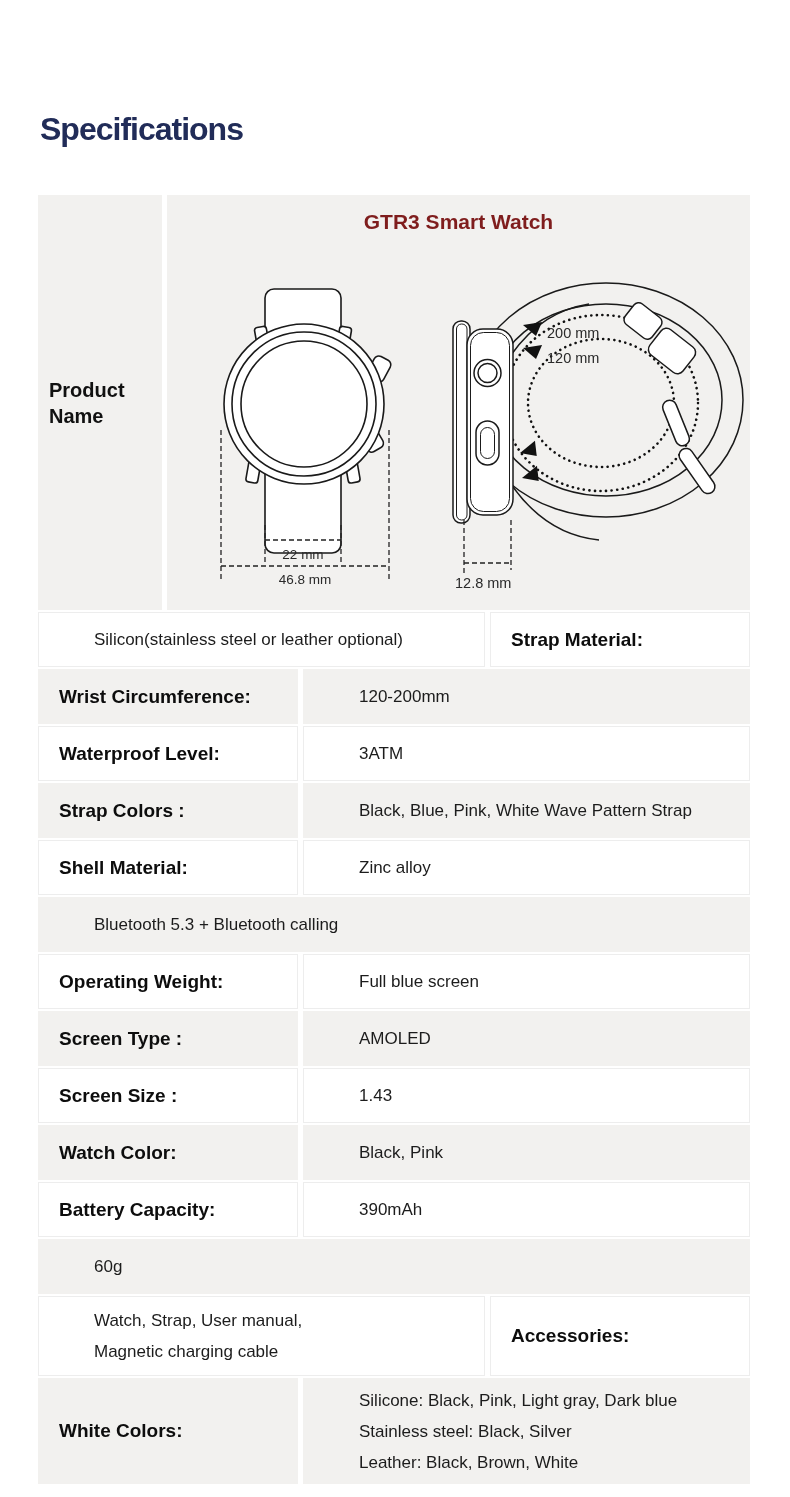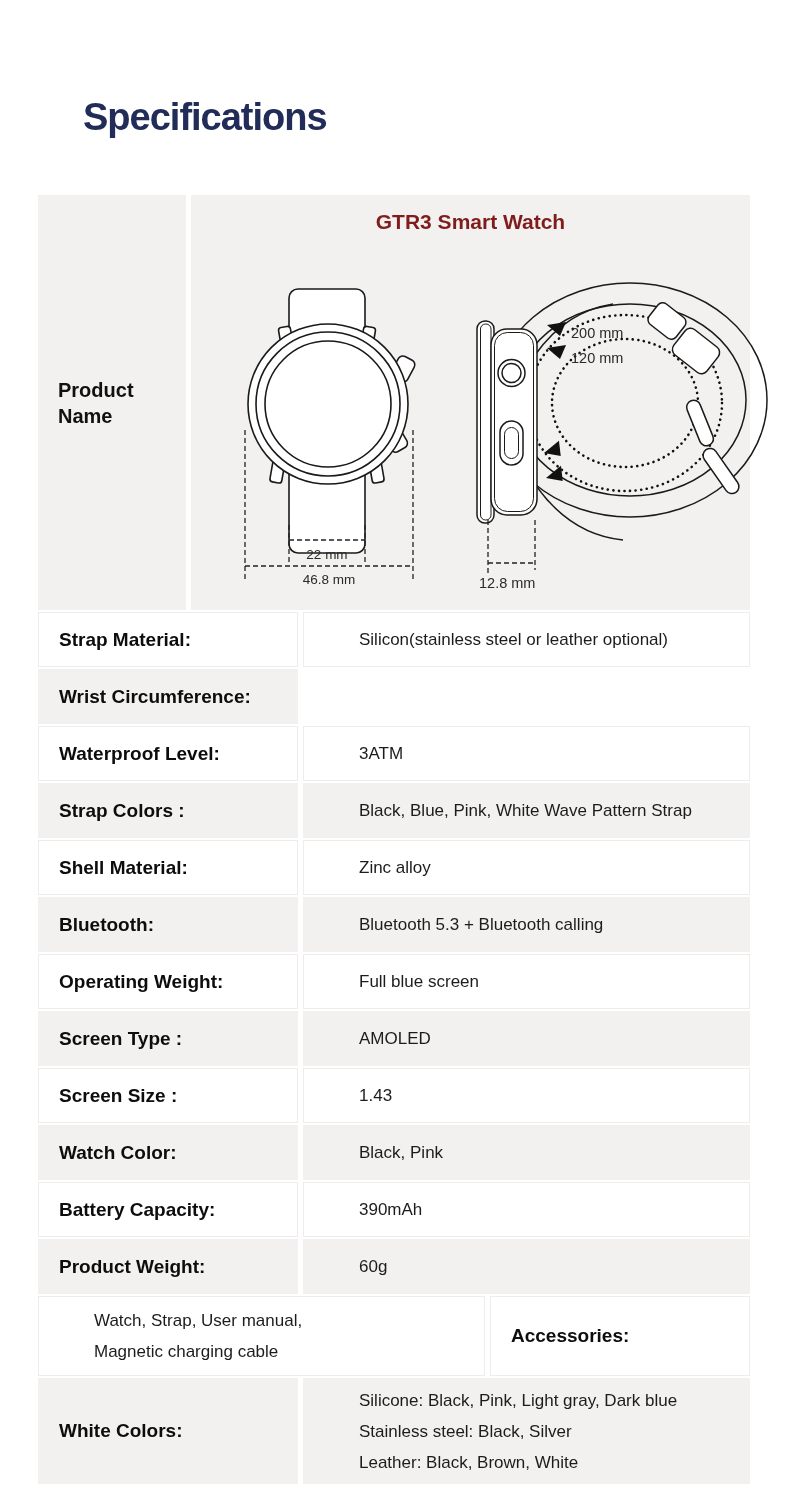--- a/index.html
+++ b/index.html
@@ -1,29 +1,29 @@
 <!DOCTYPE html>
 <html style="--navy: #212c58; --cell-gray: #f2f1ef;"><head>
 <meta charset="utf-8">
 <style>
   :root { --navy:#212c58; --cell-gray:#f2f1ef; --ink:#111; --line:#1a1a1a; }
   * { box-sizing: border-box; margin:0; padding:0; }
   html,body { width:790px; background:#fff; }
   body { font-family:"Liberation Sans", sans-serif; color:var(--ink); }
   .page { position:relative; width:790px; height:1497px; background:#fff; overflow:hidden; }
 
-  .page-title { position:absolute; left:40px; top:96px; font-size:38px; font-weight:bold;
-                letter-spacing:-1px; color:var(--navy, #212c58);margin-left:43px; }
+  .page-title { position:absolute; left:40px; top:111px; font-size:32px; font-weight:bold;
+                letter-spacing:-1px; color:var(--navy, #212c58); }
 
   .spec-table { position:absolute; left:38px; top:195px; width:712px; }
 
   
   .product-row { display:flex; gap:5px; height:415px; }
-  .product-label-cell { width:148px; background:var(--cell-gray); display:flex; align-items:center;
-                        padding-left:20px; font-size:20px; font-weight:bold; line-height:1.3; }
+  .product-label-cell { width:124px; background:var(--cell-gray); display:flex; align-items:center;
+                        padding-left:11px; font-size:20px; font-weight:bold; line-height:1.3; }
   .product-illus-cell { flex:1; position:relative; background:var(--cell-gray); }
   .product-title { position:absolute; top:15px; left:0; width:100%; text-align:center;
                    font-size:21px; font-weight:bold; color:#7f1d1d; }
   .illus-front { position:absolute; left:20px;  top:80px; }
   .illus-side  { position:absolute; left:272px; top:80px; }
 
   
   .spec-rows { margin-top:2px; }
   .spec-row { display:flex; gap:5px; margin-bottom:2px; height:55px; }
   .spec-row:nth-child(13) { height:80px; }
@@ -130,40 +130,40 @@
             <line x1="72" y1="245" x2="72" y2="295"></line>
             <line x1="25" y1="288" x2="72" y2="288"></line>
           </g>
           <text x="16" y="313" font-size="14.5">12.8 mm</text>
         </svg>
       </div>
     </div>
 
     <div class="spec-rows">
       <div class="spec-row">
+        <div class="cell spec-value-cell">Silicon(stainless steel or leather optional)</div>
         <div class="cell spec-label-cell">Strap Material:</div>
-        <div class="cell spec-value-cell">Silicon(stainless steel or leather optional)</div>
       </div>
       <div class="spec-row">
         <div class="cell spec-label-cell">Wrist Circumference:</div>
+        <div class="cell spec-value-cell">120-200mm</div>
       </div>
       <div class="spec-row">
         <div class="cell spec-label-cell">Waterproof Level:</div>
         <div class="cell spec-value-cell">3ATM</div>
       </div>
       <div class="spec-row">
         <div class="cell spec-label-cell">Strap Colors :</div>
         <div class="cell spec-value-cell">Black, Blue, Pink, White Wave Pattern Strap</div>
       </div>
       <div class="spec-row">
         <div class="cell spec-label-cell">Shell Material:</div>
         <div class="cell spec-value-cell">Zinc alloy</div>
       </div>
       <div class="spec-row">
-        <div class="cell spec-label-cell">Bluetooth:</div>
         <div class="cell spec-value-cell">Bluetooth 5.3 + Bluetooth calling</div>
       </div>
       <div class="spec-row">
         <div class="cell spec-label-cell">Operating Weight:</div>
         <div class="cell spec-value-cell">Full blue screen</div>
       </div>
       <div class="spec-row">
         <div class="cell spec-label-cell">Screen Type :</div>
         <div class="cell spec-value-cell">AMOLED</div>
       </div>
@@ -173,21 +173,20 @@
       </div>
       <div class="spec-row">
         <div class="cell spec-label-cell">Watch Color:</div>
         <div class="cell spec-value-cell">Black, Pink</div>
       </div>
       <div class="spec-row">
         <div class="cell spec-label-cell">Battery Capacity:</div>
         <div class="cell spec-value-cell">390mAh</div>
       </div>
       <div class="spec-row">
-        <div class="cell spec-label-cell">Product Weight:</div>
         <div class="cell spec-value-cell">60g</div>
       </div>
       <div class="spec-row">
         <div class="cell spec-value-cell">Watch, Strap, User manual,
 Magnetic charging cable</div>
         <div class="cell spec-label-cell">Accessories:</div>
       </div>
       <div class="spec-row">
         <div class="cell spec-label-cell">White Colors:</div>
         <div class="cell spec-value-cell">Silicone: Black, Pink, Light gray, Dark blue

